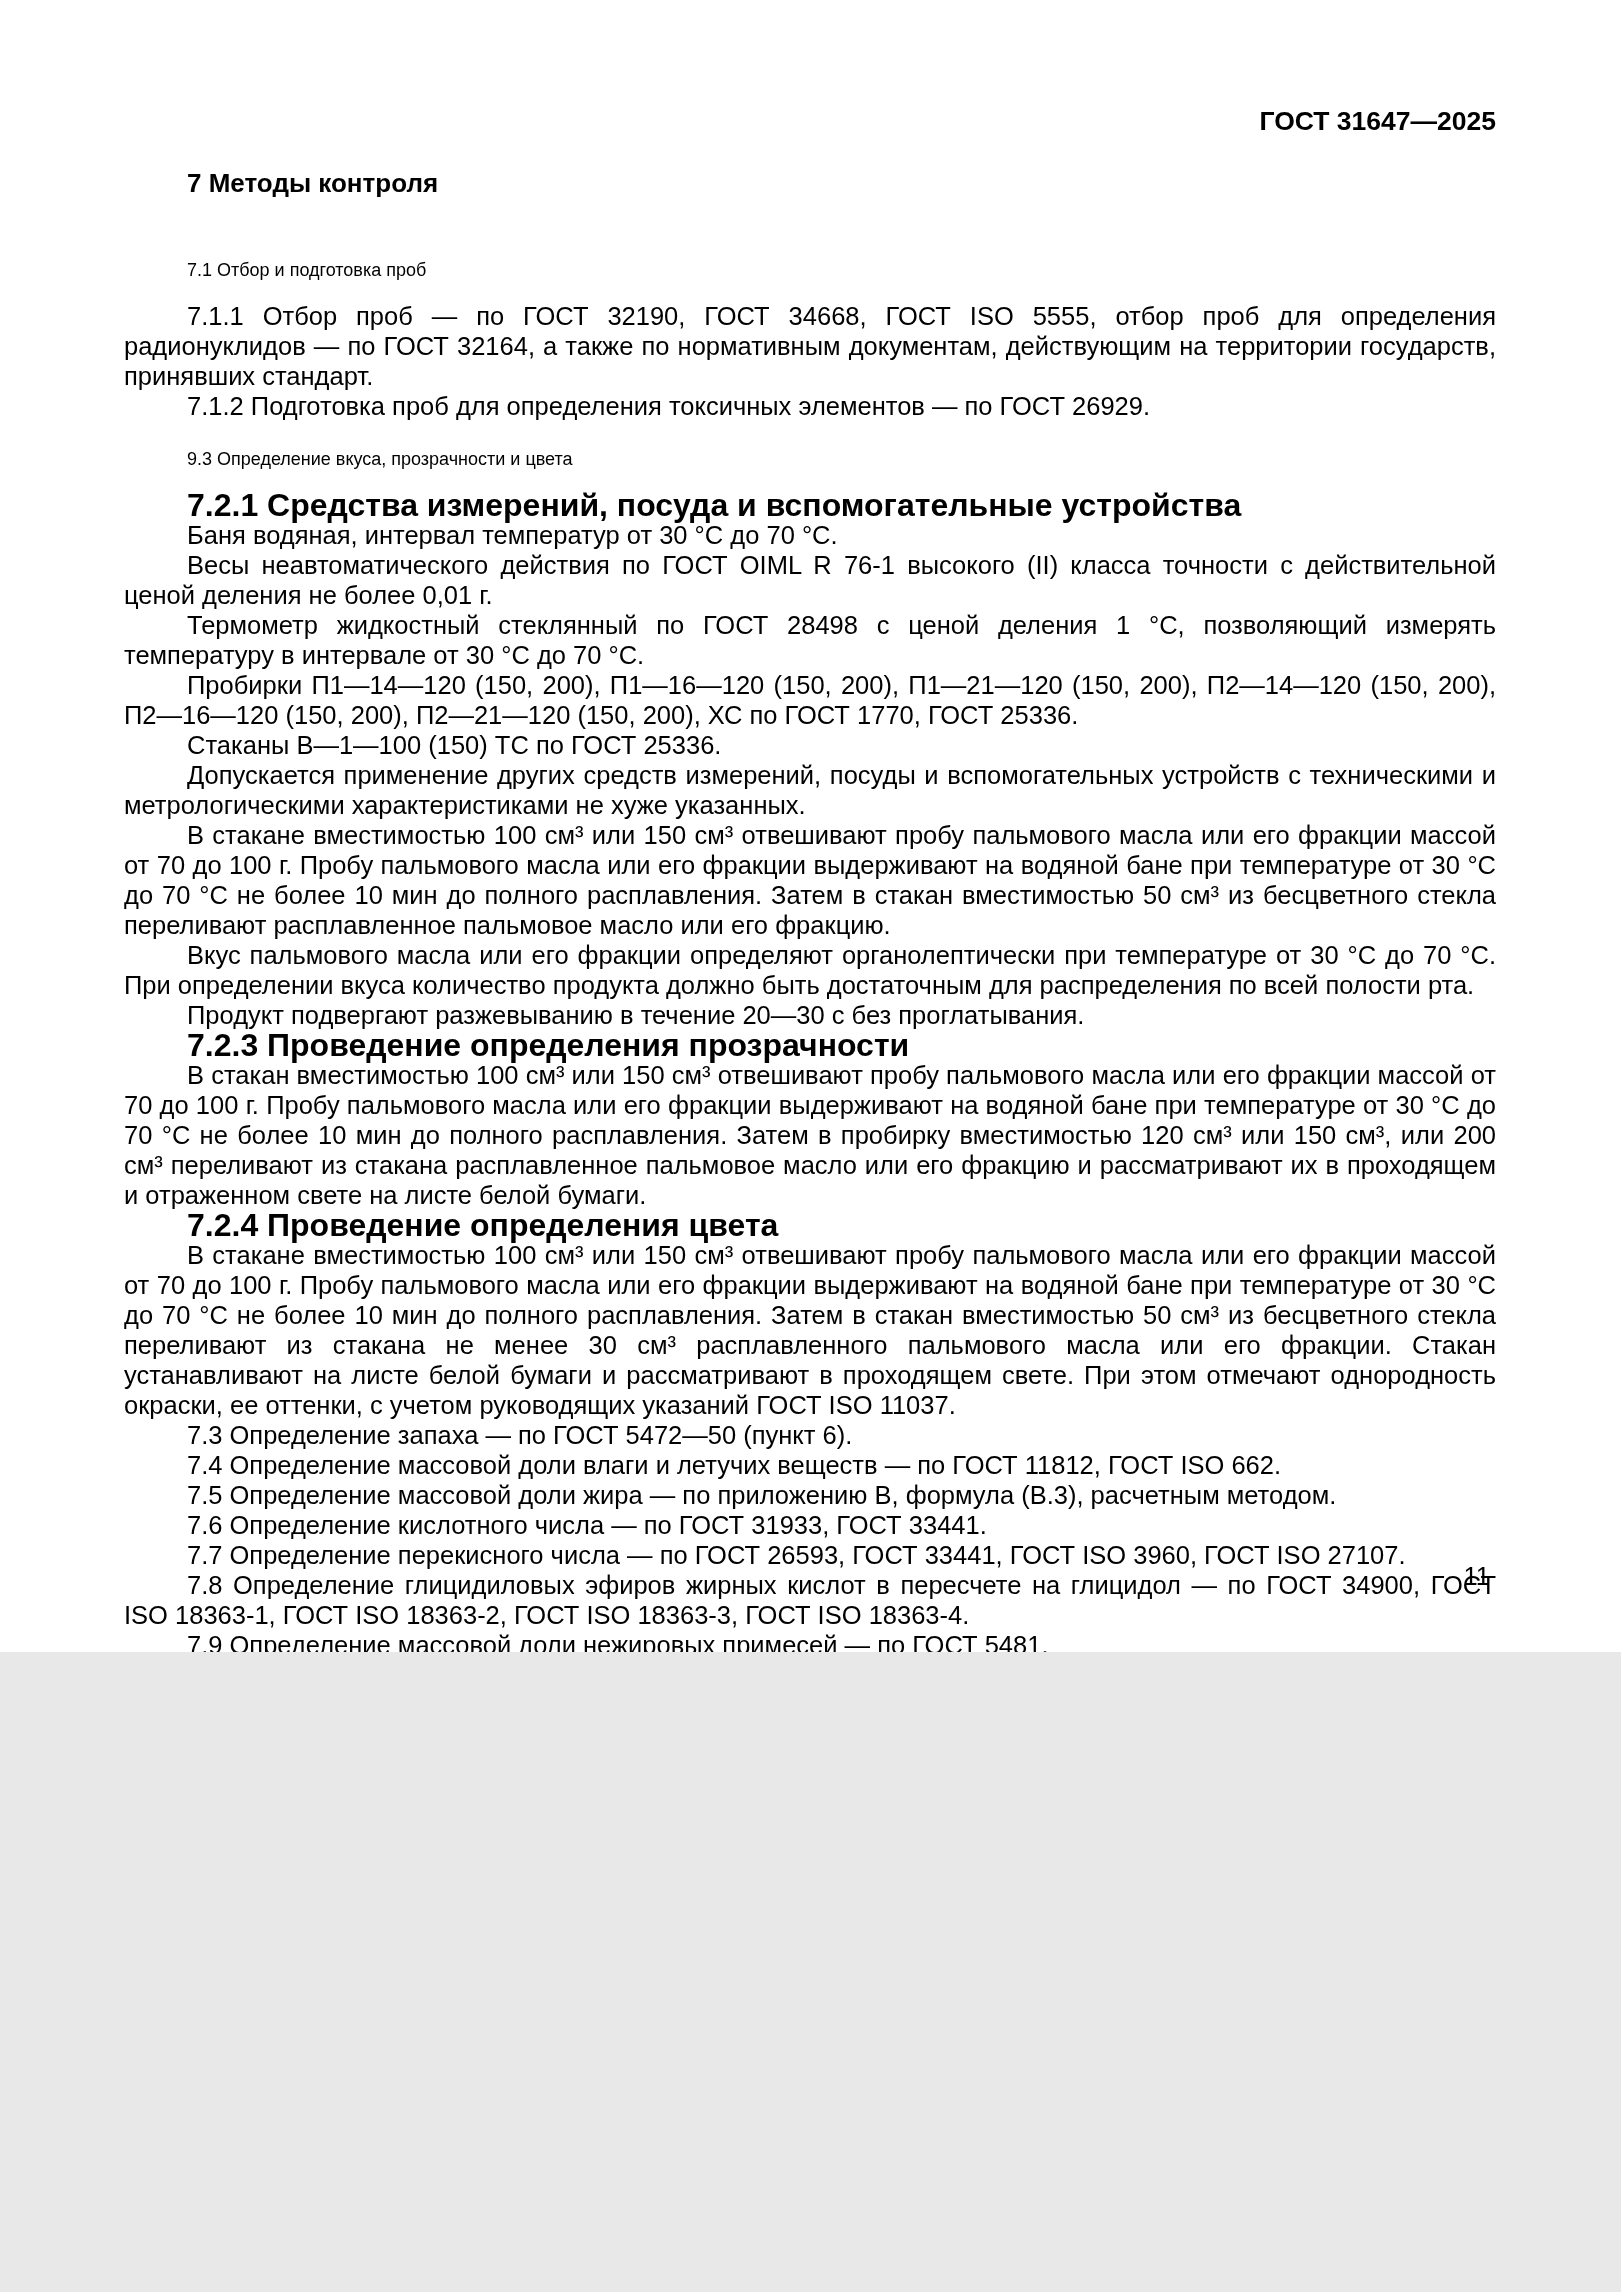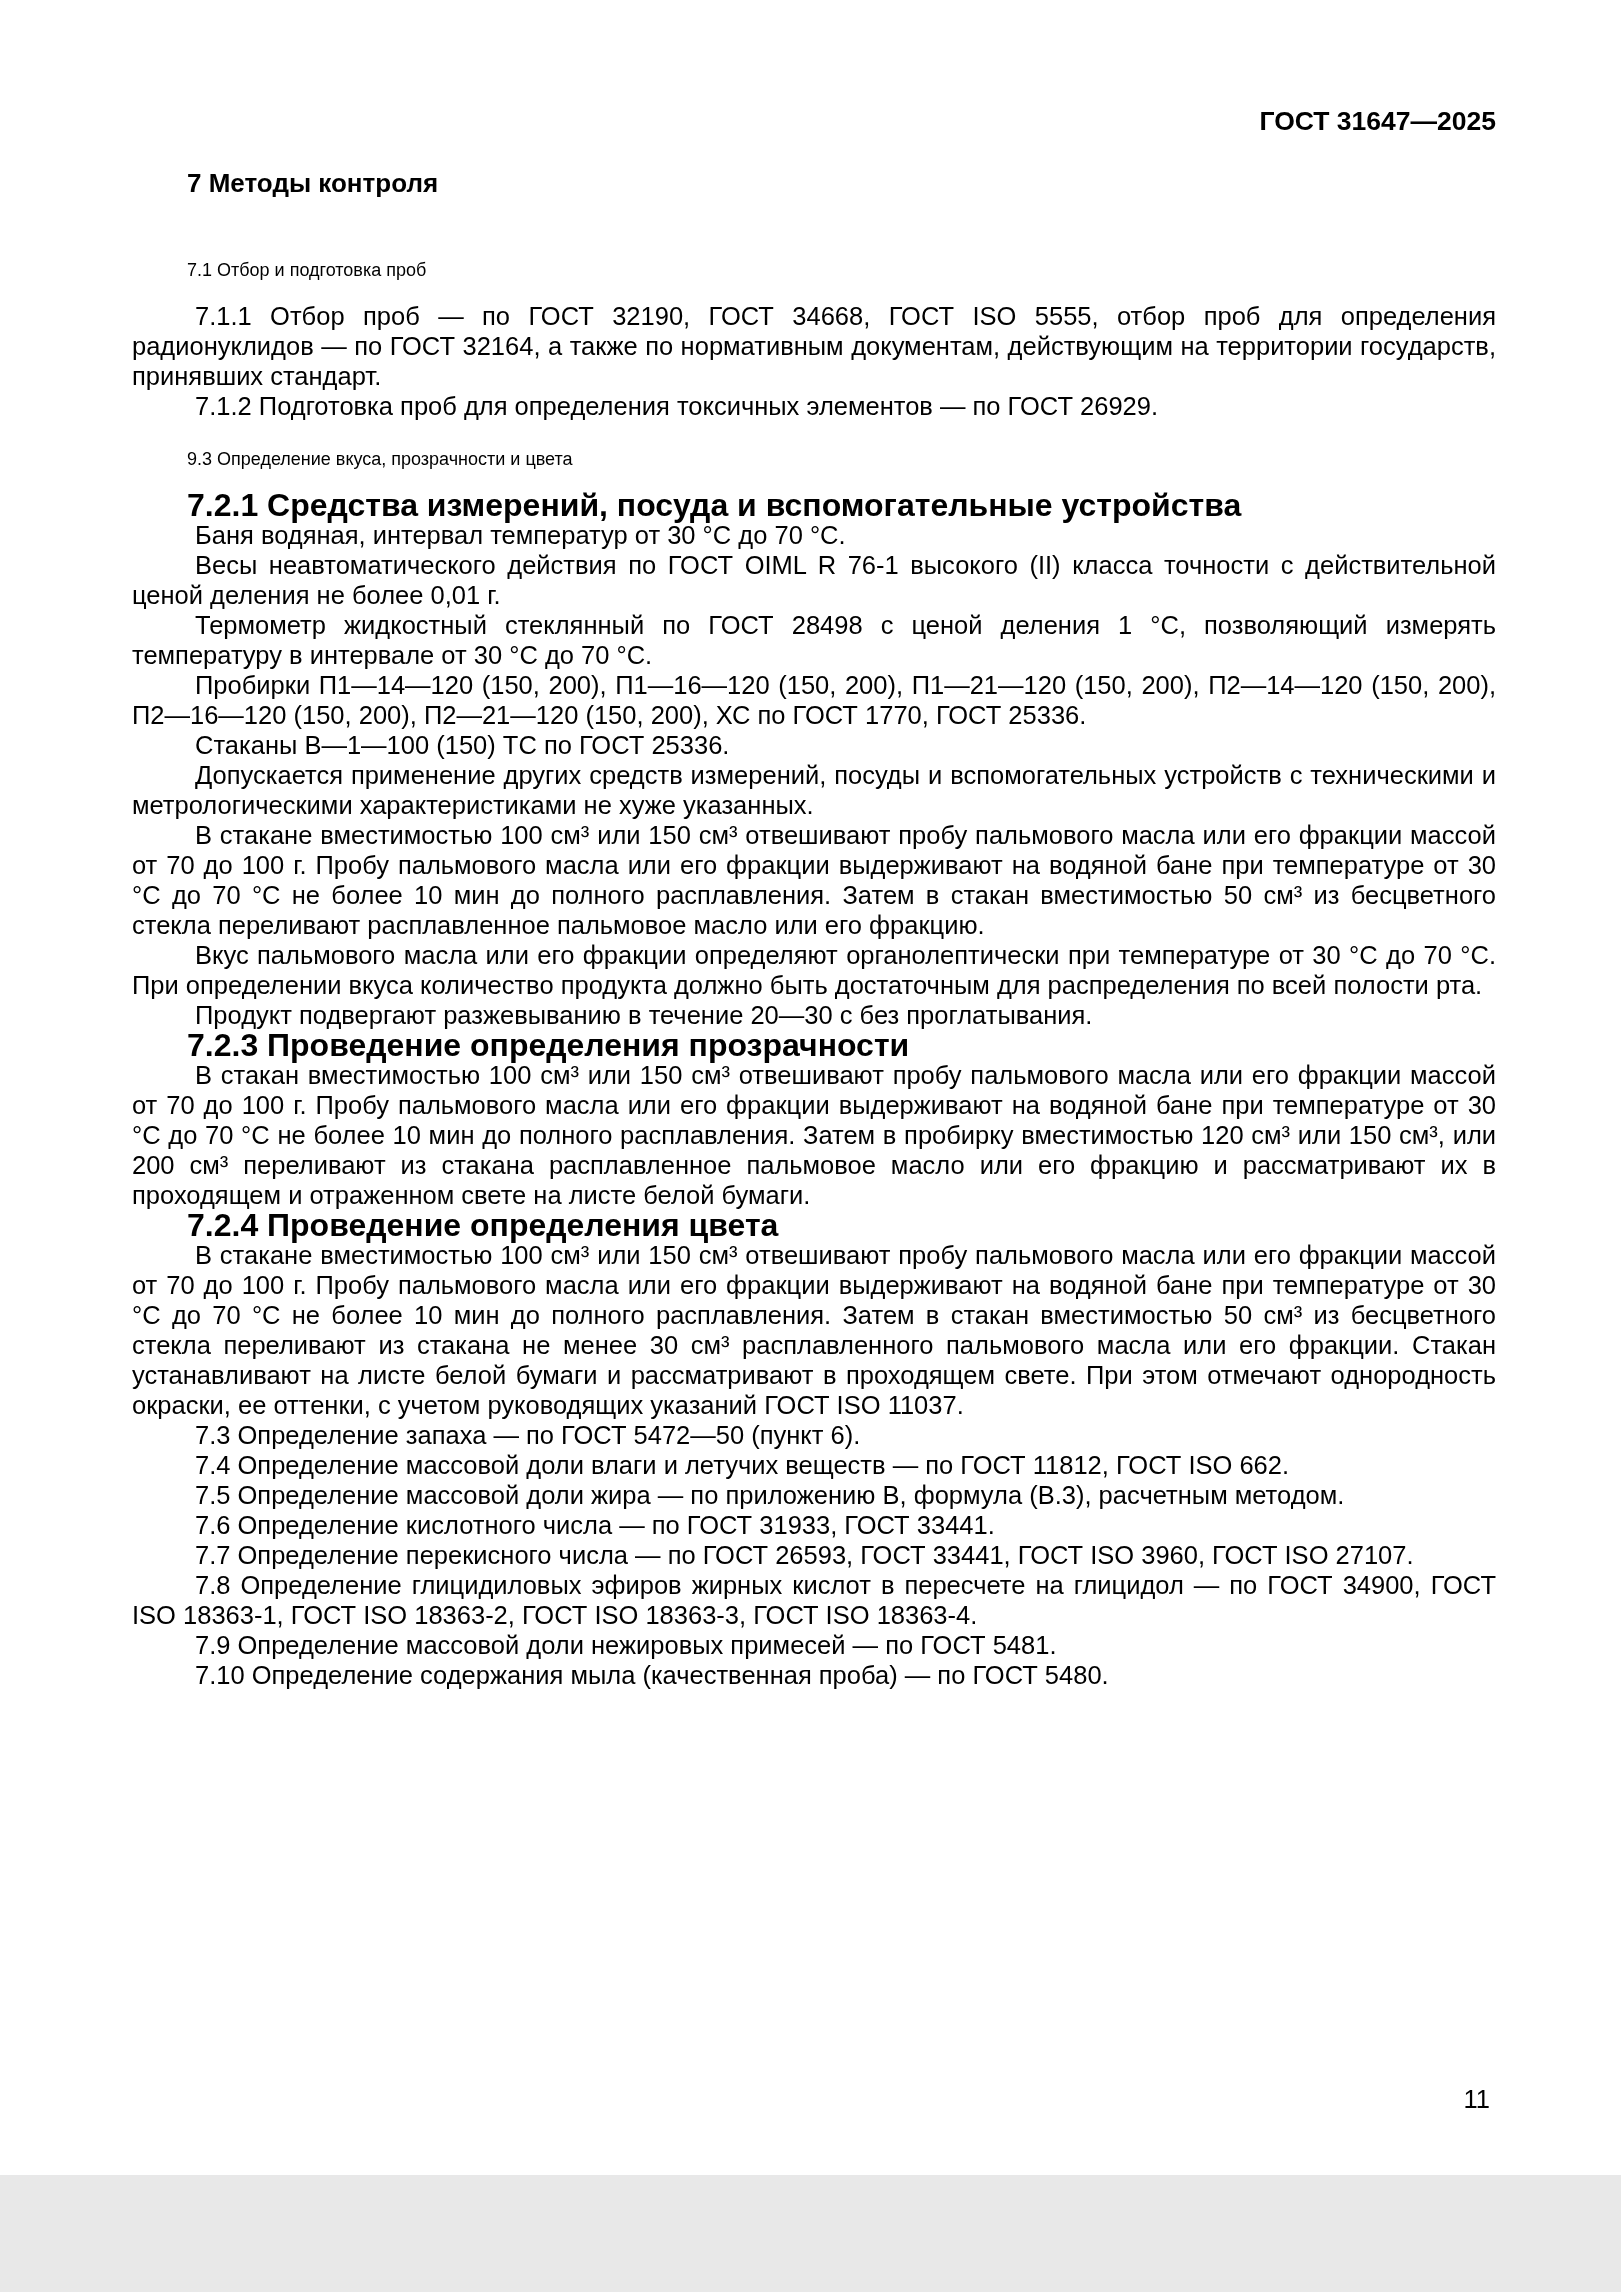--- a/index.html
+++ b/index.html
@@ -1,20 +1,20 @@
 <!DOCTYPE html>
 <html lang="ru"><head>
 <meta charset="utf-8">
 <title>ГОСТ 31647—2025 — страница 11</title>
 <style>
   * { margin: 0; padding: 0; box-sizing: border-box; }
   html, body { background: #e8e8e8; }
   .page {
     width: 1621px;
-    height: 2175px;
+    height: 1652px;
     background: #ffffff;
     position: relative;
     margin: 0 auto;
     font-family: "Liberation Sans", "DejaVu Sans", sans-serif;
     color: #000000;
     overflow: hidden;
   }
   .content {
     position: absolute;
     left: 124px;
@@ -47,21 +47,20 @@
     font-size: 32px;
     line-height: 30px;
     font-weight: 700;
     padding-left: 63px;
   }
   p.body {
     font-size: 25.5px;
     line-height: 30px;
     text-align: justify;
     text-indent: 63px;
-    margin-left: 8px;
   }
   .page-number {
     position: absolute;
     right: 131px;
     bottom: 61px;
     font-size: 25.5px;
     line-height: 29px;
   }
 </style>
 </head>

